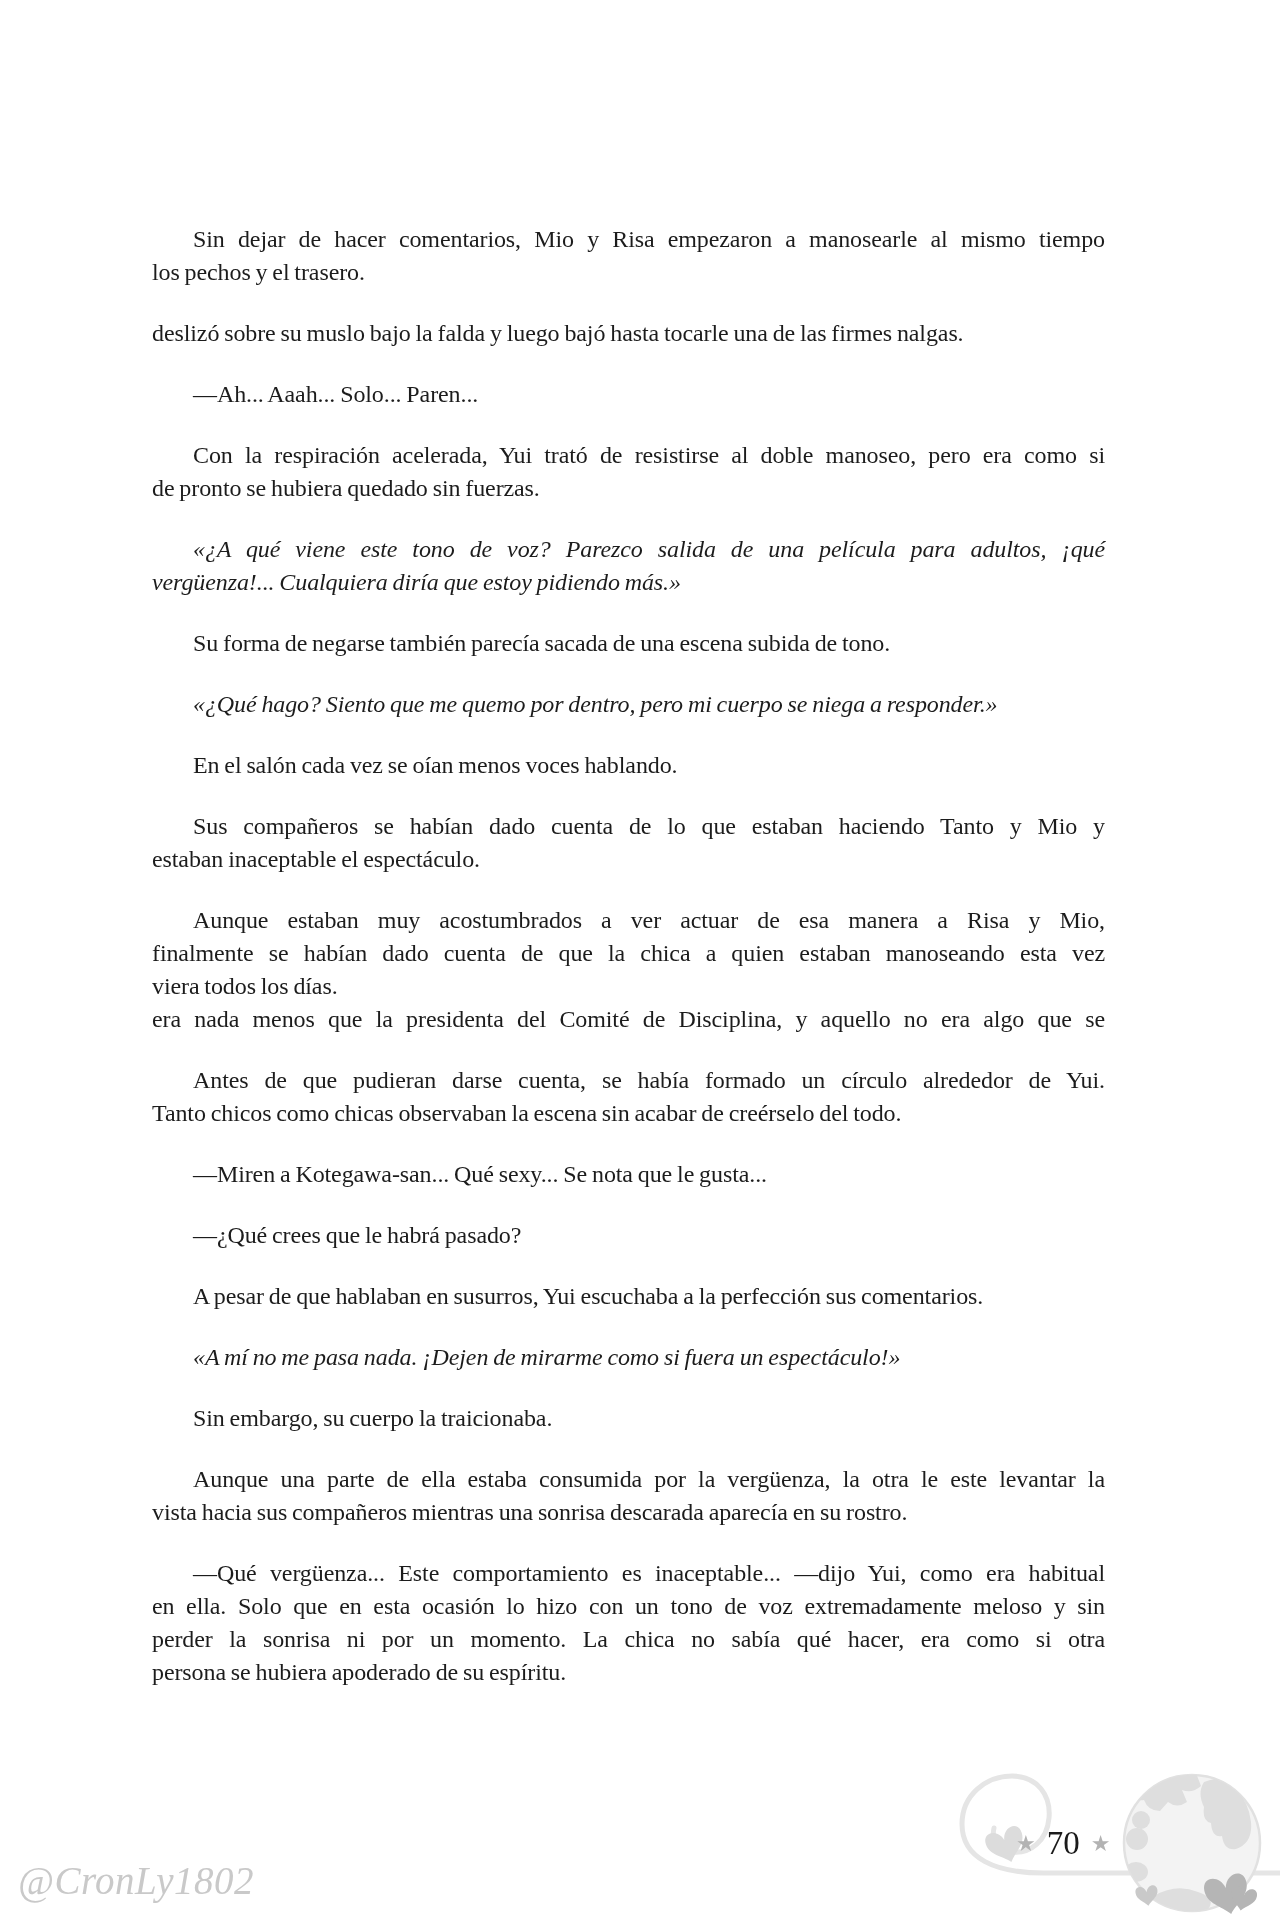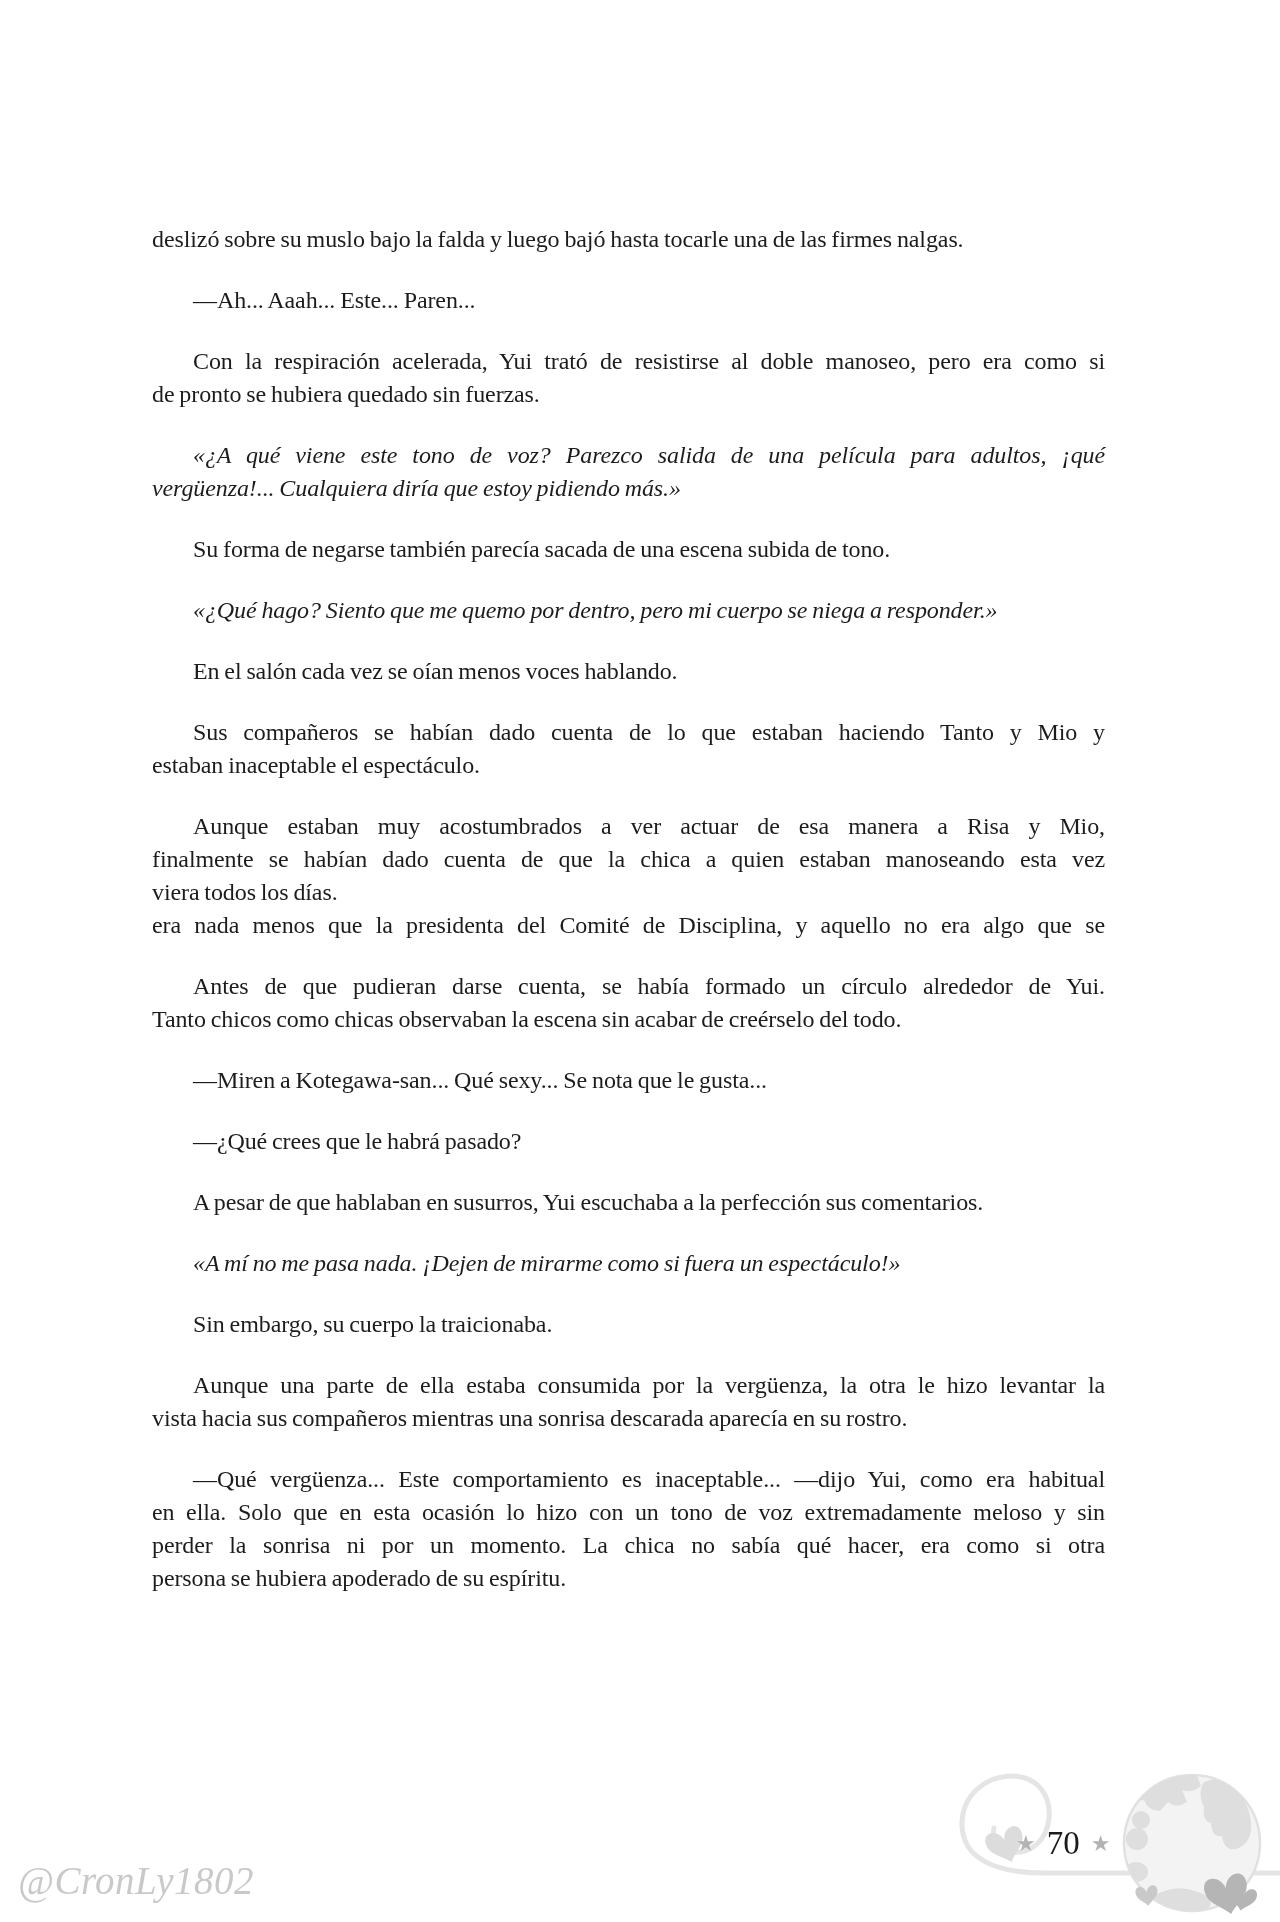--- a/index.html
+++ b/index.html
@@ -57,24 +57,28 @@
     line-height:1;
   }
 </style>
 </head>
 <body>
 
 <div class="page">
 
   <main class="text-column">
       <div class="para">
+        <div class="line first just">Sin dejar de hacer comentarios, Mio y Risa empezaron a manosearle al mismo tiempo</div>
+        <div class="line">los pechos y el trasero.</div>
+      </div>
+      <div class="para">
         <div class="line">deslizó sobre su muslo bajo la falda y luego bajó hasta tocarle una de las firmes nalgas.</div>
       </div>
       <div class="para">
-        <div class="line first">—Ah... Aaah... Este... Paren...</div>
+        <div class="line first">—Ah... Aaah... Solo... Paren...</div>
       </div>
       <div class="para">
         <div class="line first just">Con la respiración acelerada, Yui trató de resistirse al doble manoseo, pero era como si</div>
         <div class="line">de pronto se hubiera quedado sin fuerzas.</div>
       </div>
       <div class="para italic">
         <div class="line first just">«¿A qué viene este tono de voz? Parezco salida de una película para adultos, ¡qué</div>
         <div class="line">vergüenza!... Cualquiera diría que estoy pidiendo más.»</div>
       </div>
       <div class="para">
@@ -109,21 +113,21 @@
       <div class="para">
         <div class="line first">A pesar de que hablaban en susurros, Yui escuchaba a la perfección sus comentarios.</div>
       </div>
       <div class="para italic">
         <div class="line first">«A mí no me pasa nada. ¡Dejen de mirarme como si fuera un espectáculo!»</div>
       </div>
       <div class="para">
         <div class="line first">Sin embargo, su cuerpo la traicionaba.</div>
       </div>
       <div class="para">
-        <div class="line first just">Aunque una parte de ella estaba consumida por la vergüenza, la otra le hizo levantar la</div>
+        <div class="line first just">Aunque una parte de ella estaba consumida por la vergüenza, la otra le este levantar la</div>
         <div class="line">vista hacia sus compañeros mientras una sonrisa descarada aparecía en su rostro.</div>
       </div>
       <div class="para">
         <div class="line first just">—Qué vergüenza... Este comportamiento es inaceptable... —dijo Yui, como era habitual</div>
         <div class="line just">en ella. Solo que en esta ocasión lo hizo con un tono de voz extremadamente meloso y sin</div>
         <div class="line just">perder la sonrisa ni por un momento. La chica no sabía qué hacer, era como si otra</div>
         <div class="line">persona se hubiera apoderado de su espíritu.</div>
       </div>
     </main>
 

